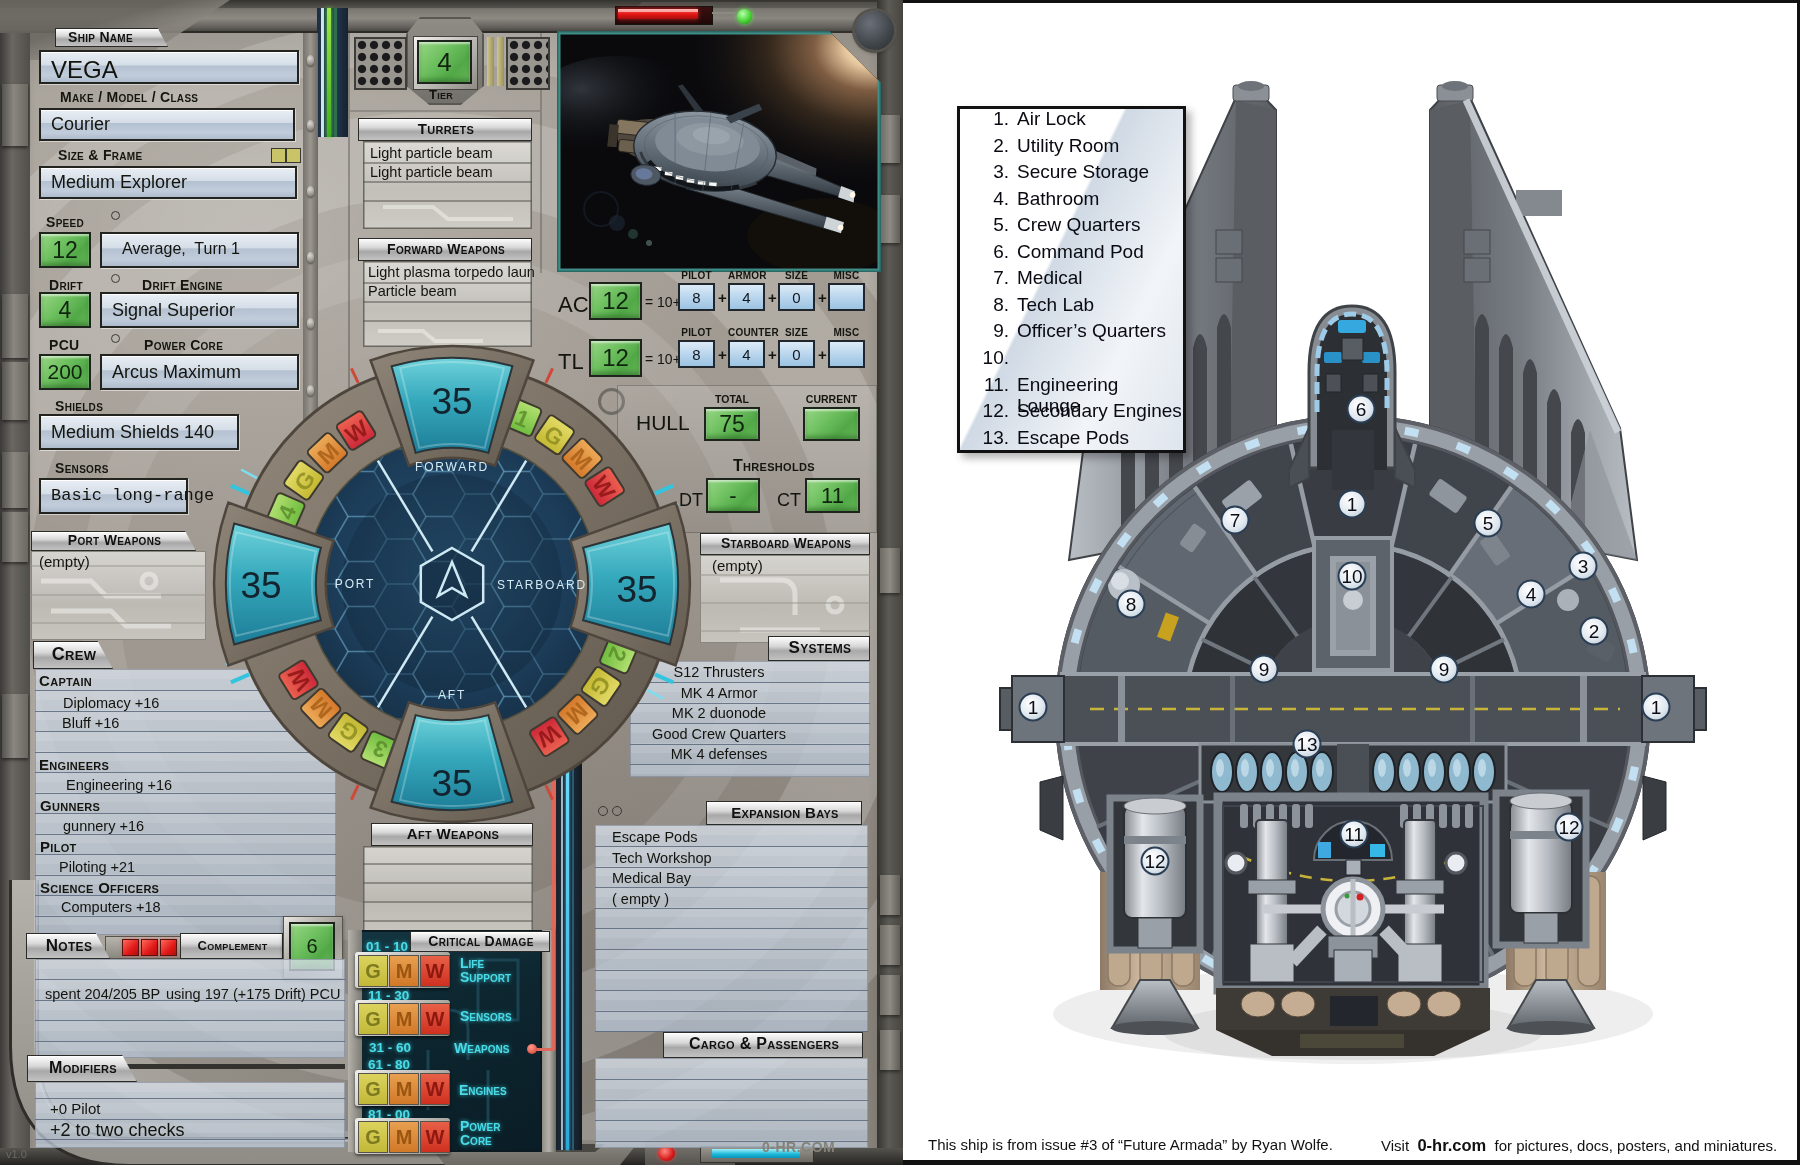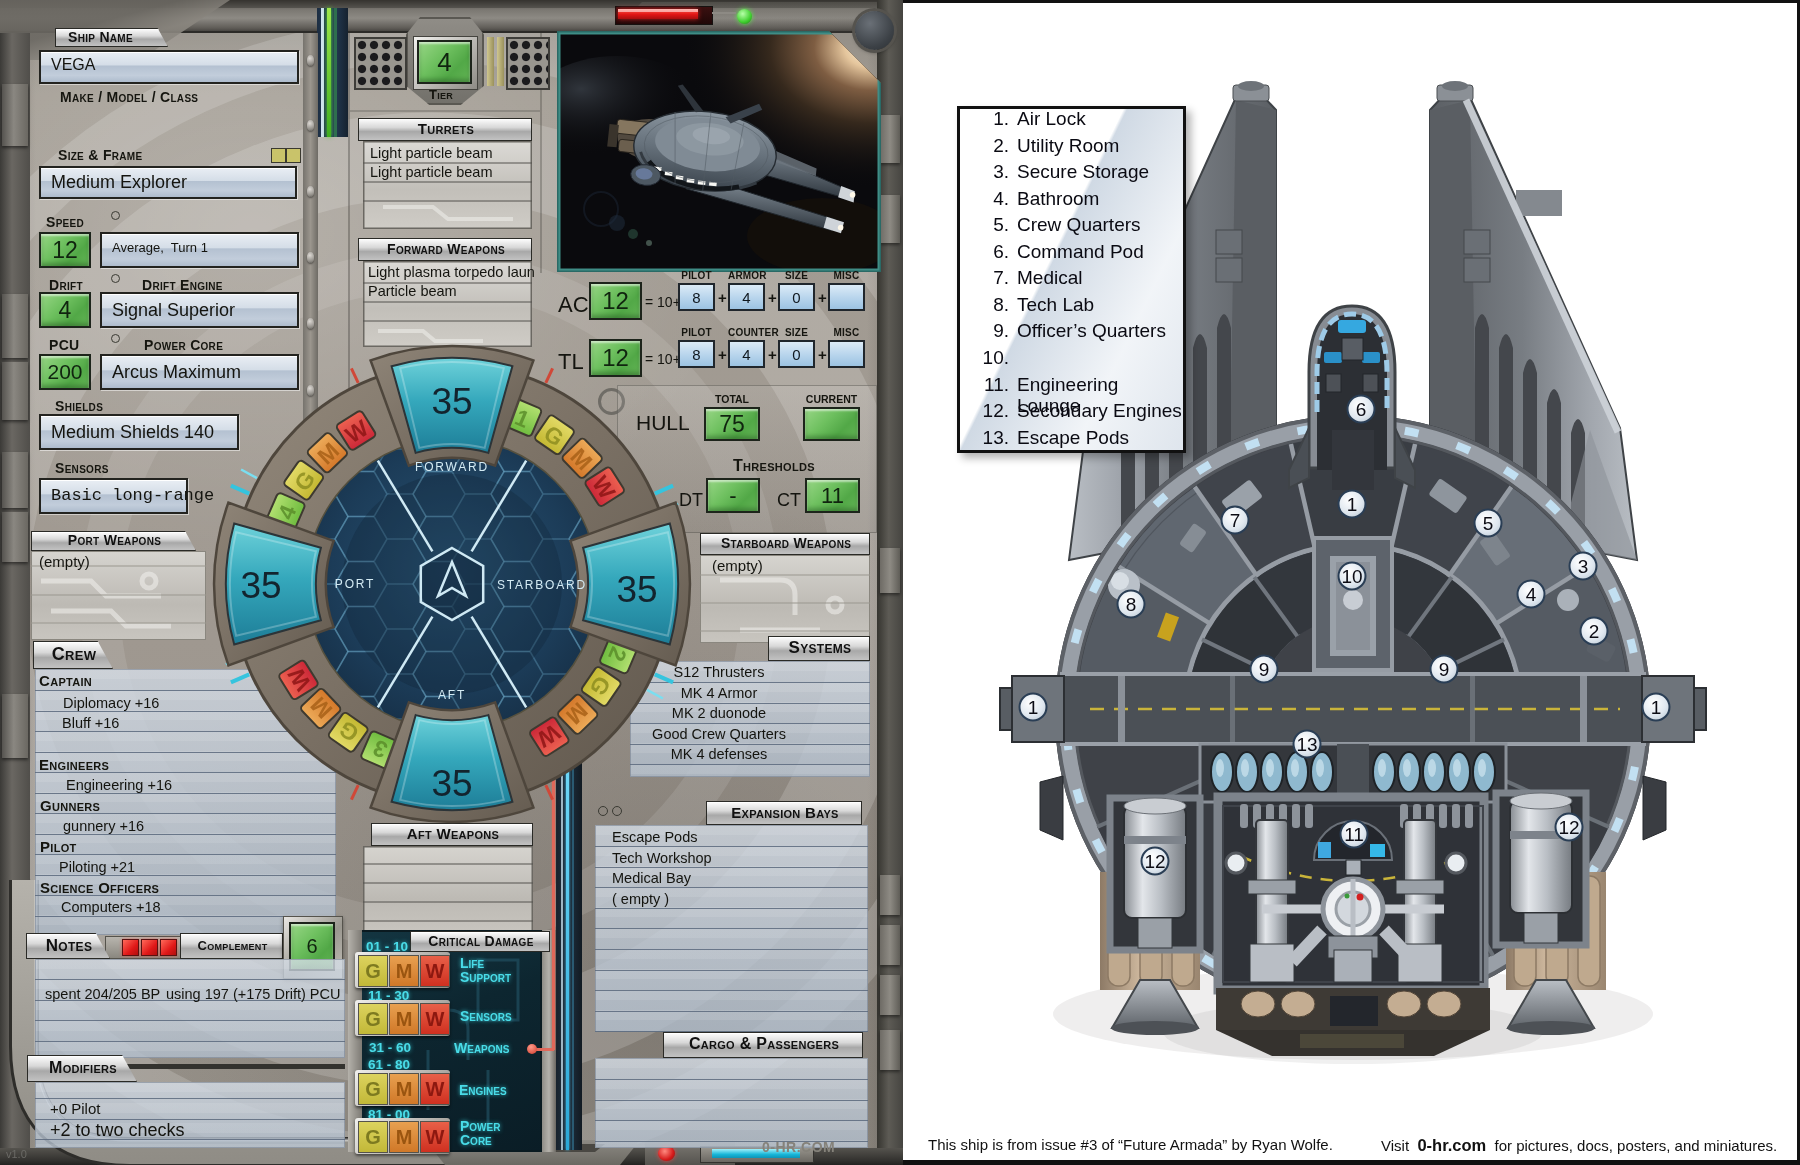--- a/index.html
+++ b/index.html
@@ -79,37 +79,40 @@
     <div style="left:545px;top:1121px;width:9px;height:17px;border-radius:4px;background:linear-gradient(90deg,#e8e6e2,#9a978f);box-shadow:0 1px 2px rgba(0,0,0,.6);"></div>
   </div>
 <div style="left:0;top:0;width:903px;height:1165px;">
     <div style="left:348px;top:33px;width:2px;height:420px;background:rgba(60,58,54,.35);"></div>
     <div style="left:540px;top:33px;width:2px;height:240px;background:rgba(60,58,54,.30);"></div>
     <div style="left:350px;top:110px;width:190px;height:2px;background:rgba(60,58,54,.25);"></div>
     <div style="position:absolute;left:55px;top:28px;width:113px;height:19px;box-sizing:border-box;clip-path:polygon(0 0,calc(100% - 10.450000000000001px) 0,100% 100%,0 100%);background:linear-gradient(180deg,#fdfdfd 0%,#d8d8d8 40%,#a8a8a8 60%,#c2c2c2 100%);border:1.5px solid #2a2a26;box-shadow:inset 0 1px 0 #fff;">
       <div style="left:0;top:0;width:89px;text-align:left;padding:0px 12px 0 12px;font-variant:small-caps;font-weight:700;font-size:14px;color:#111;white-space:nowrap;letter-spacing:.3px;">Ship Name</div>
     </div>
     <div style="position:absolute;left:39px;top:50px;width:260px;height:34px;box-sizing:border-box;border:2px solid #23231f;background:linear-gradient(180deg,#e9eef4 0%,#d4dde7 44%,#b4c1d1 46%,#c2cddb 78%,#aebccd 100%);box-shadow:inset 0 1px 0 #fff,1px 1px 0 rgba(255,255,255,.5);">
-      <div style="padding:4px 0 0 10px;font-size:16px;color:#14140f;white-space:nowrap;">VEGA</div>
+      <div style="padding:4px 0 0 10px;font-size:24px;color:#14140f;white-space:nowrap;">VEGA</div>
     </div>
     <div style="position:absolute;left:60px;top:89px;font-size:14px;font-weight:700;color:#15150f;font-variant:small-caps;letter-spacing:.3px;white-space:nowrap;">Make / Model / Class</div>
+    <div style="position:absolute;left:39px;top:108px;width:256px;height:33px;box-sizing:border-box;border:2px solid #23231f;background:linear-gradient(180deg,#e9eef4 0%,#d4dde7 44%,#b4c1d1 46%,#c2cddb 78%,#aebccd 100%);box-shadow:inset 0 1px 0 #fff,1px 1px 0 rgba(255,255,255,.5);">
+      <div style="padding:4px 0 0 10px;font-size:18px;color:#14140f;white-space:nowrap;">Courier</div>
+    </div>
     <div style="position:absolute;left:58px;top:147px;font-size:14px;font-weight:700;color:#15150f;font-variant:small-caps;letter-spacing:.3px;white-space:nowrap;">Size &amp; Frame</div>
     <div style="left:271px;top:148px;width:13px;height:13px;background:#c9c36a;border:1.5px solid #3a392f;"></div>
     <div style="left:286px;top:148px;width:13px;height:13px;background:#c9c36a;border:1.5px solid #3a392f;"></div>
     <div style="position:absolute;left:39px;top:166px;width:258px;height:33px;box-sizing:border-box;border:2px solid #23231f;background:linear-gradient(180deg,#e9eef4 0%,#d4dde7 44%,#b4c1d1 46%,#c2cddb 78%,#aebccd 100%);box-shadow:inset 0 1px 0 #fff,1px 1px 0 rgba(255,255,255,.5);">
       <div style="padding:4px 0 0 10px;font-size:18px;color:#14140f;white-space:nowrap;">Medium Explorer</div>
     </div>
     <div style="position:absolute;left:46px;top:214px;font-size:14px;font-weight:700;color:#15150f;font-variant:small-caps;letter-spacing:.3px;white-space:nowrap;">Speed</div>
     <div style="left:111px;top:211px;width:7px;height:7px;border-radius:50%;border:1.5px solid #3a3a33;"></div>
     <div style="position:absolute;left:134px;top:214px;font-size:14px;font-weight:700;color:#15150f;font-variant:small-caps;letter-spacing:.3px;white-space:nowrap;margin-top:29px;">Maneuverability</div>
     <div style="position:absolute;left:39px;top:232px;width:52px;height:36px;box-sizing:border-box;border:2px solid #1d241b;background:linear-gradient(135deg,#97d685 0%,#6ec05f 40%,#52a847 70%,#63b455 100%);box-shadow:inset 0 2px 2px rgba(255,255,255,.55),inset 0 -3px 4px rgba(20,60,20,.35);">
       <div style="position:absolute;inset:0;display:flex;align-items:center;justify-content:center;font-size:23px;color:#10240f;">12</div>
     </div>
     <div style="position:absolute;left:100px;top:232px;width:199px;height:36px;box-sizing:border-box;border:2px solid #23231f;background:linear-gradient(180deg,#e9eef4 0%,#d4dde7 44%,#b4c1d1 46%,#c2cddb 78%,#aebccd 100%);box-shadow:inset 0 1px 0 #fff,1px 1px 0 rgba(255,255,255,.5);">
-      <div style="padding:6px 0 0 10px;font-size:13px;color:#14140f;white-space:nowrap;">Average,&nbsp; Turn 1</div>
+      <div style="padding:6px 0 0 20px;font-size:16px;color:#14140f;white-space:nowrap;">Average,&nbsp; Turn 1</div>
     </div>
     <div style="position:absolute;left:49px;top:277px;font-size:14px;font-weight:700;color:#15150f;font-variant:small-caps;letter-spacing:.3px;white-space:nowrap;">Drift</div>
     <div style="left:111px;top:274px;width:7px;height:7px;border-radius:50%;border:1.5px solid #3a3a33;"></div>
     <div style="position:absolute;left:142px;top:277px;font-size:14px;font-weight:700;color:#15150f;font-variant:small-caps;letter-spacing:.3px;white-space:nowrap;">Drift Engine</div>
     <div style="position:absolute;left:39px;top:292px;width:52px;height:36px;box-sizing:border-box;border:2px solid #1d241b;background:linear-gradient(135deg,#97d685 0%,#6ec05f 40%,#52a847 70%,#63b455 100%);box-shadow:inset 0 2px 2px rgba(255,255,255,.55),inset 0 -3px 4px rgba(20,60,20,.35);">
       <div style="position:absolute;inset:0;display:flex;align-items:center;justify-content:center;font-size:23px;color:#10240f;">4</div>
     </div>
     <div style="position:absolute;left:100px;top:292px;width:199px;height:36px;box-sizing:border-box;border:2px solid #23231f;background:linear-gradient(180deg,#e9eef4 0%,#d4dde7 44%,#b4c1d1 46%,#c2cddb 78%,#aebccd 100%);box-shadow:inset 0 1px 0 #fff,1px 1px 0 rgba(255,255,255,.5);">
       <div style="padding:6px 0 0 10px;font-size:18px;color:#14140f;white-space:nowrap;">Signal Superior</div>
     </div>

